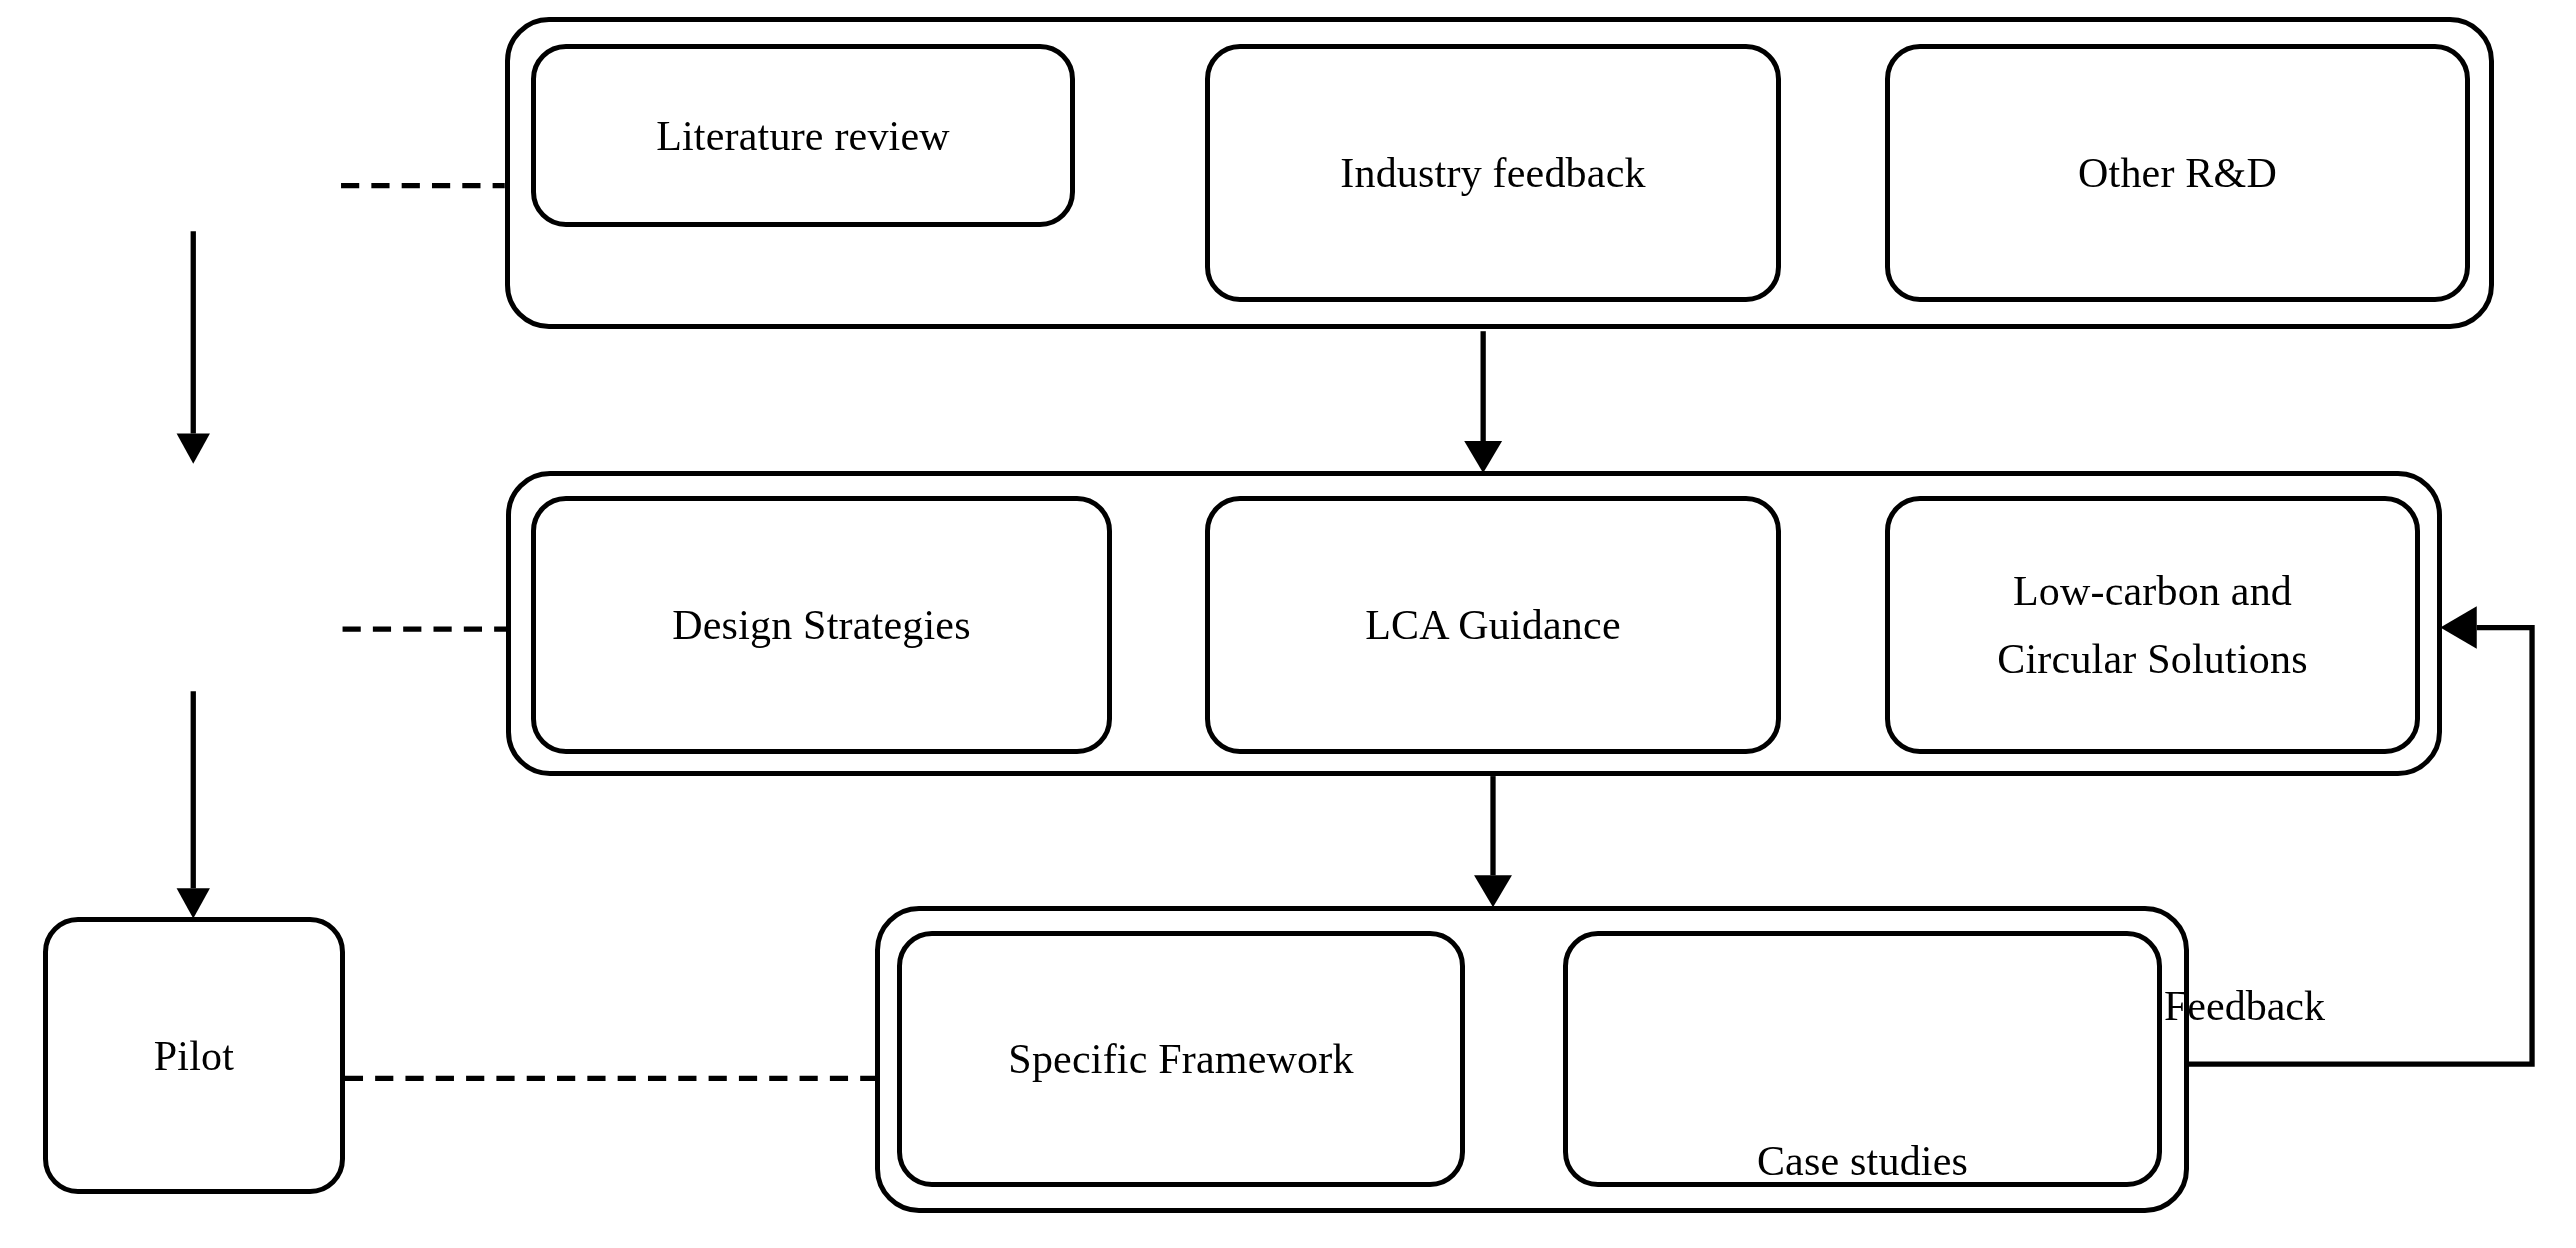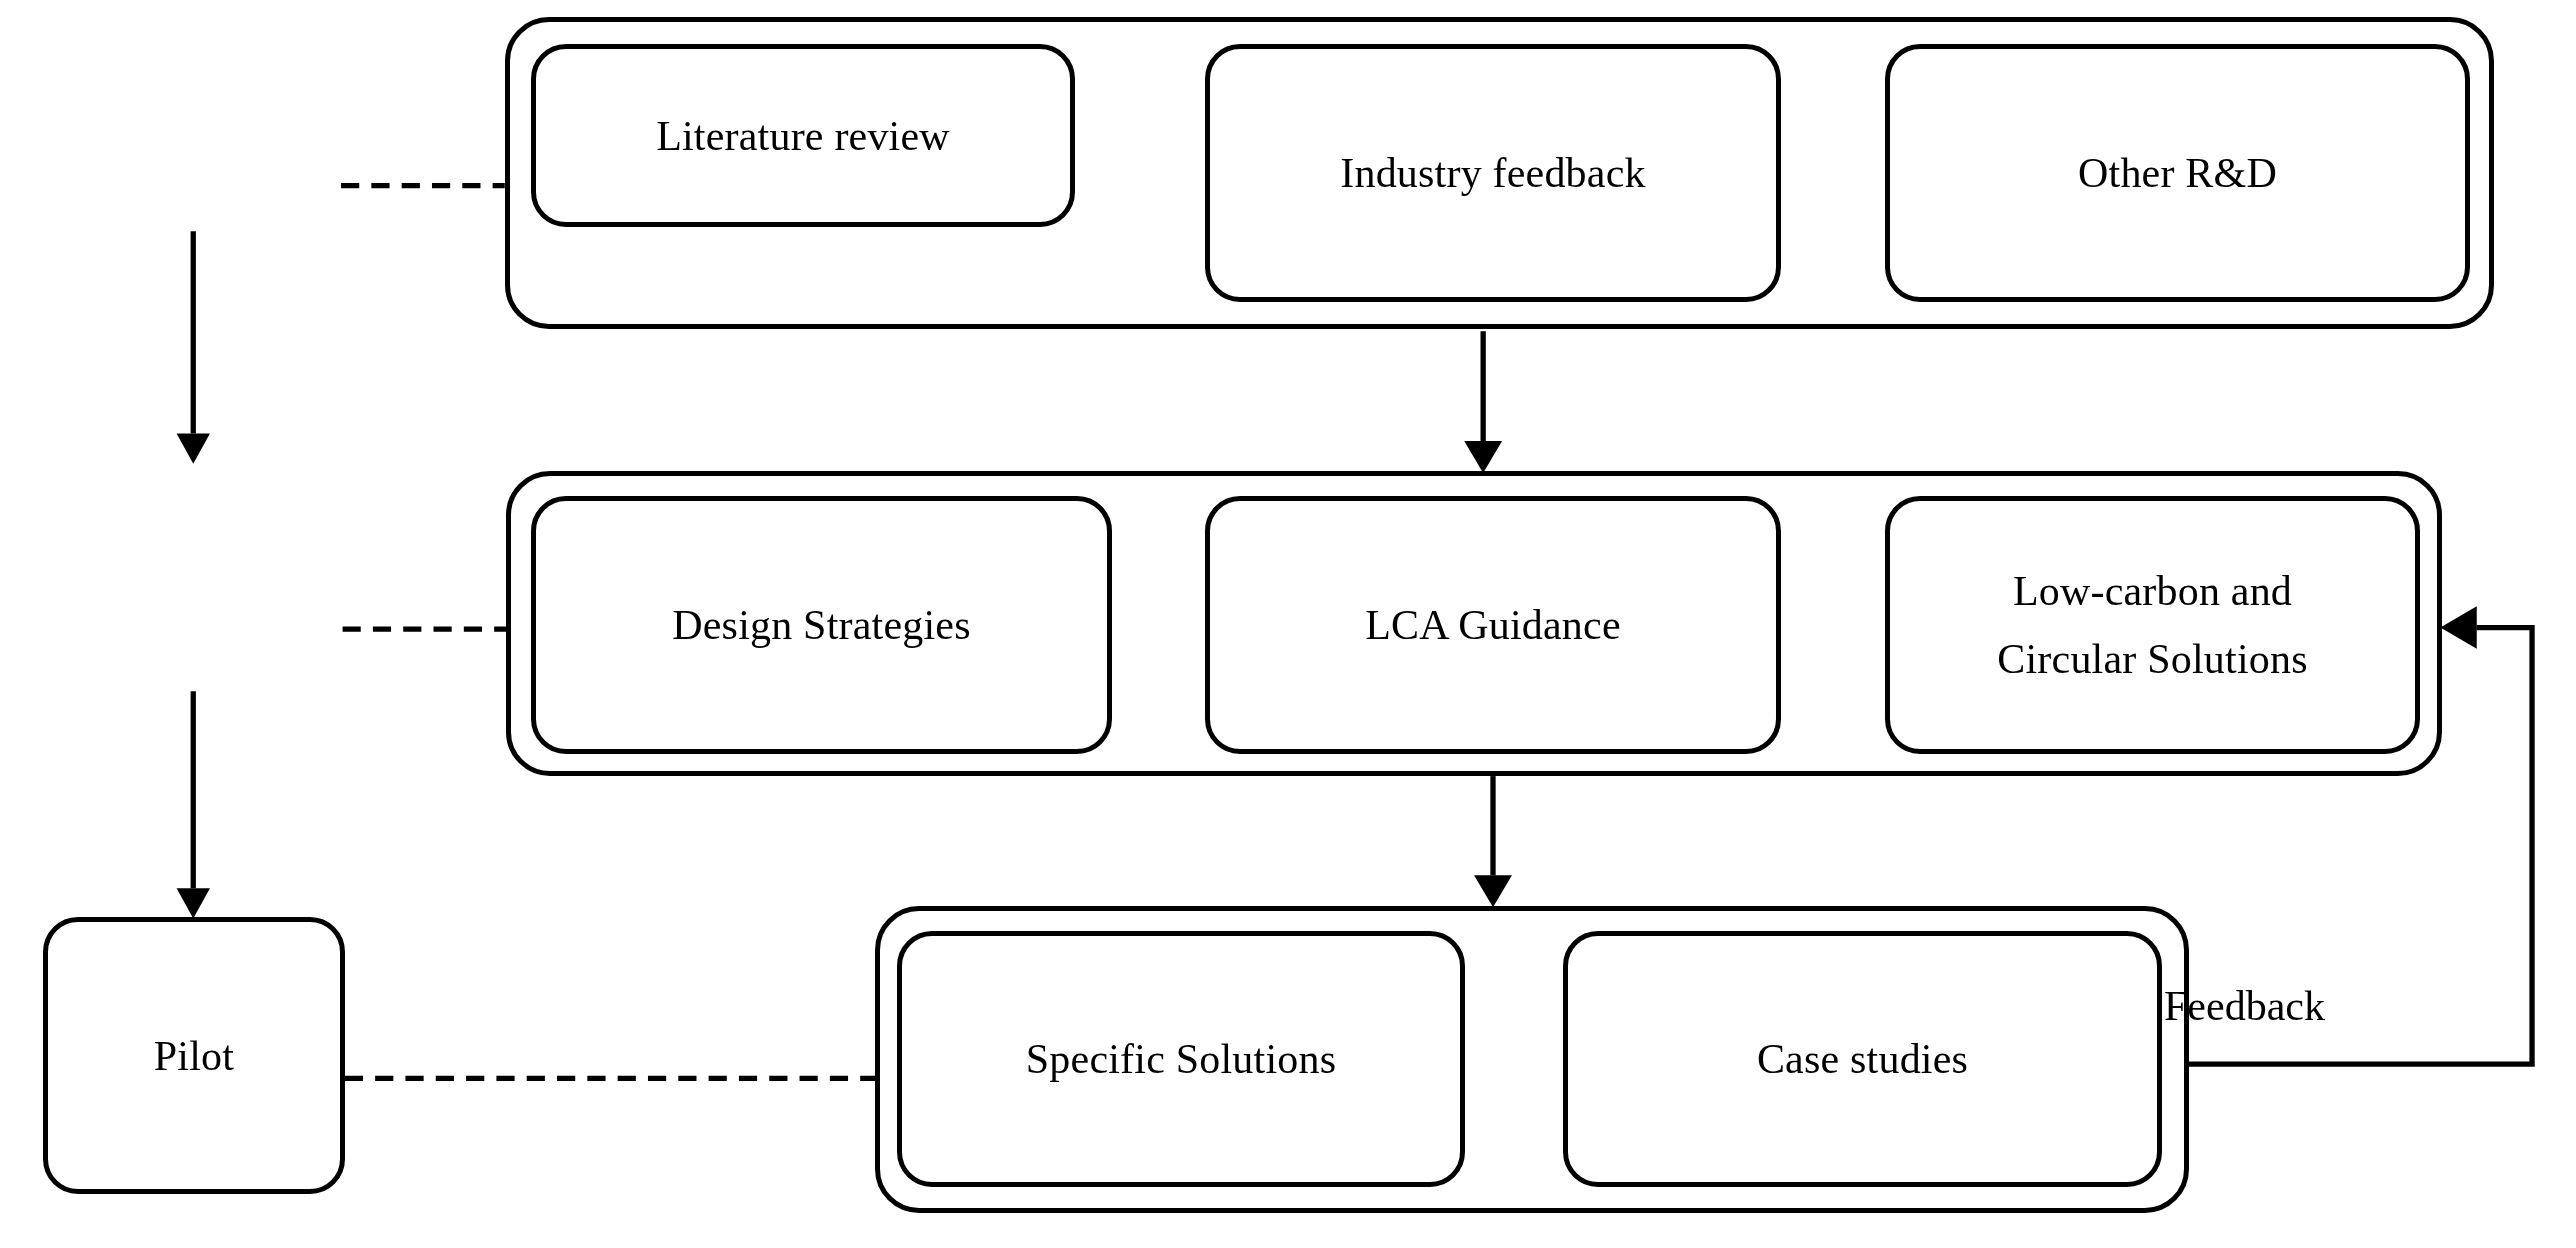--- a/index.html
+++ b/index.html
@@ -148,24 +148,24 @@
 
   <div class="node" style="left:1885px; top:496px; width:535px; height:258px;">
     <span class="label two-line">Low-carbon and
 Circular Solutions</span>
   </div>
 
   <div class="group" style="left:875px; top:906px; width:1314px; height:307px;">
   </div>
 
   <div class="node" style="left:897px; top:931px; width:568px; height:256px;">
-    <span class="label">Specific Solutions</span>
+    <span class="label">Specific Framework</span>
   </div>
 
-  <div class="node" style="left:1563px; top:931px; width:599px; height:256px;">
+  <div class="node" style="left:1563px; top:931px; width:599px; height:256px;align-items:flex-end;">
     <span class="label">Case studies</span>
   </div>
 
   <div class="edge-label" style="left:2164px; top:982px;">
     <span>Feedback</span>
   </div>
 
 </div>
 
 

